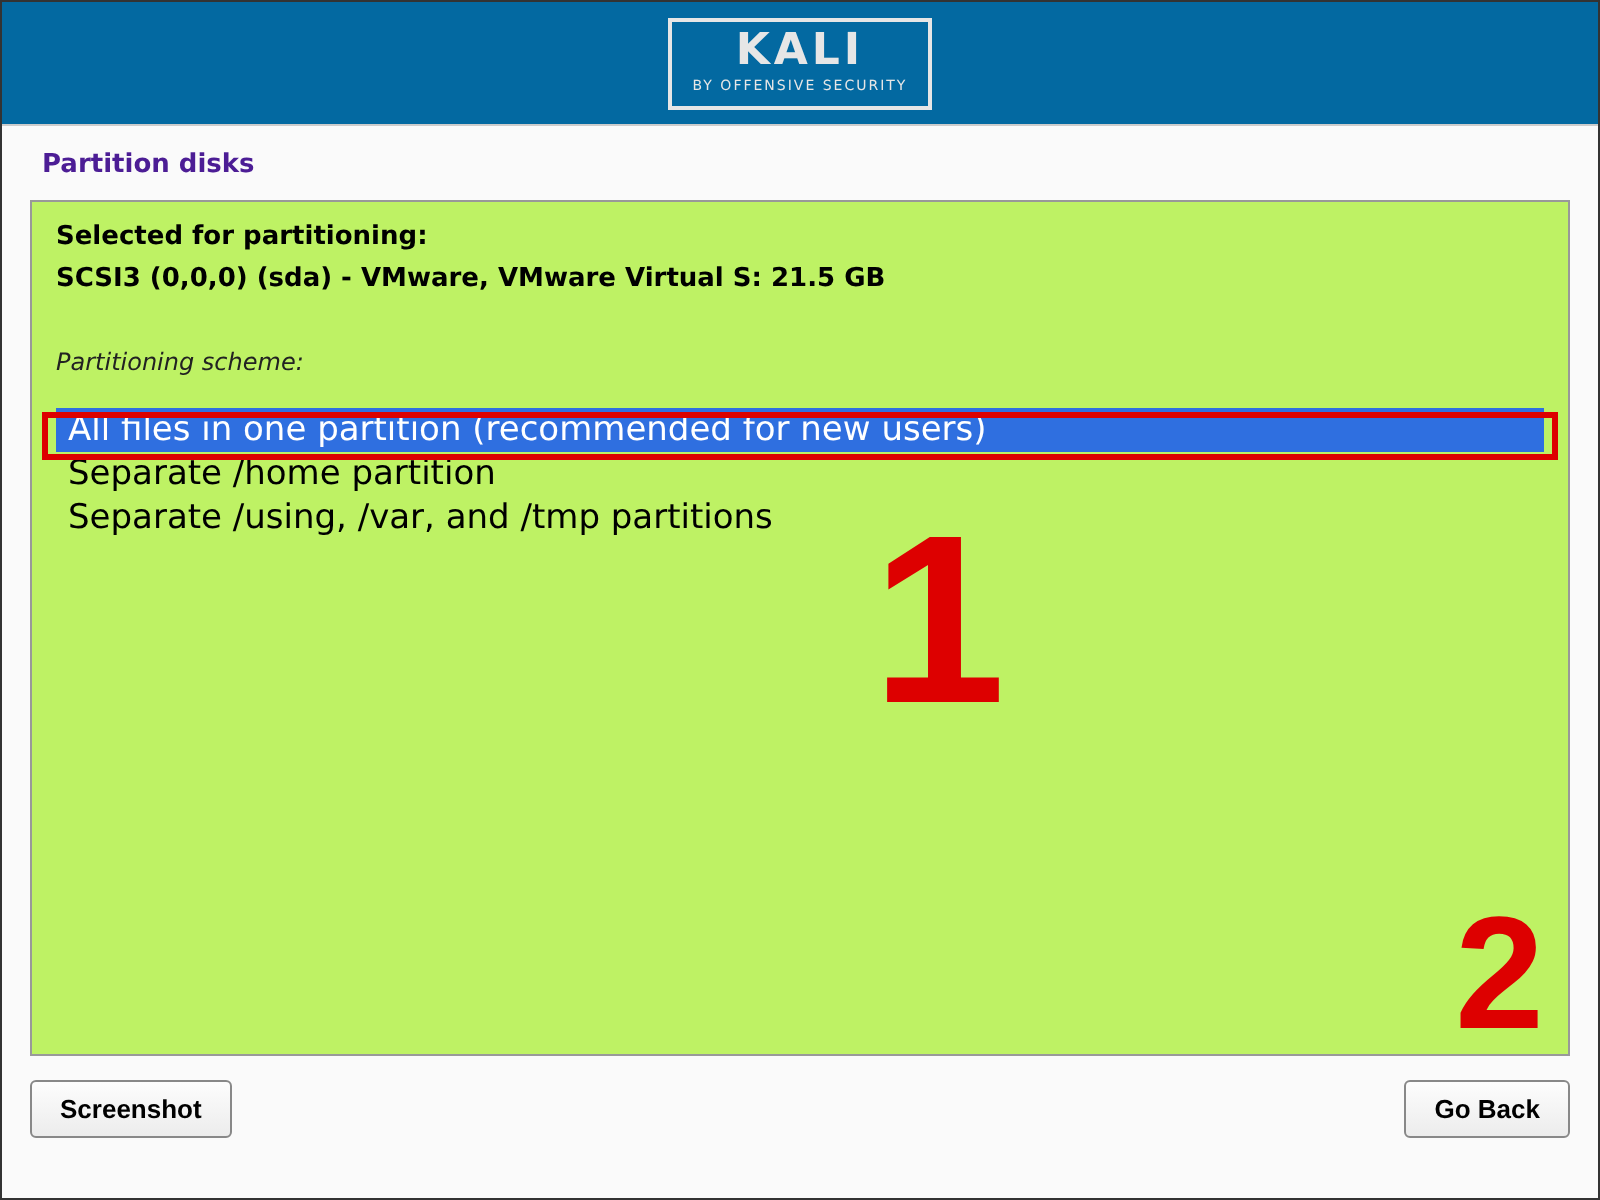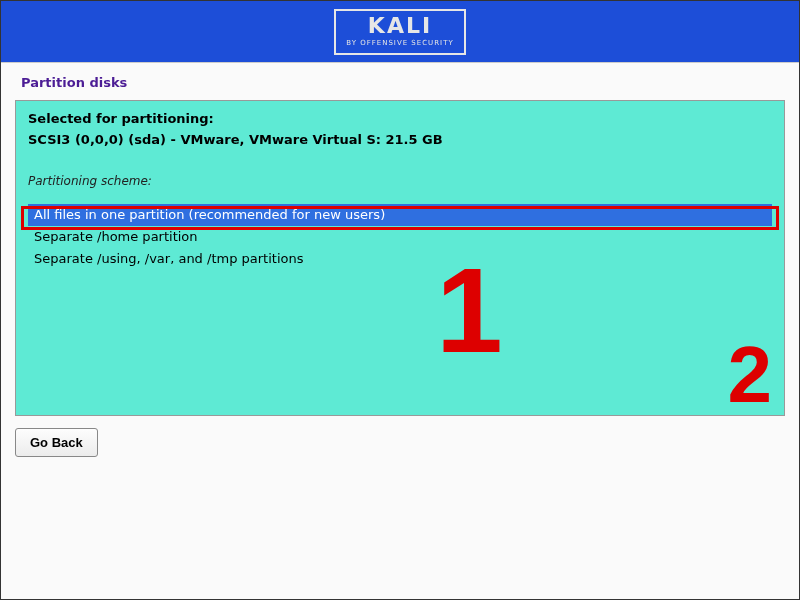--- a/index.html
+++ b/index.html
@@ -6,21 +6,21 @@
     body {
       width: 800px;
       height: 600px;
       font-family: "DejaVu Sans", Arial, sans-serif;
       font-size: 13px;
       background: #fafafa;
       overflow: hidden;
       border: 1px solid #333;
     }
     .header {
-      background: #1d4ed8;
+      background: #0369a1;
       height: 62px;
       display: flex;
       align-items: center;
       justify-content: center;
       border-bottom: 1px solid #ccc;
     }
     .logo-box {
       border: 2px solid #e6e6e6;
       padding: 4px 10px 6px 10px;
       text-align: center;
@@ -39,35 +39,35 @@
     }
     .page-title {
       font-weight: bold;
       font-size: 13px;
       padding: 12px 20px 10px 20px;
       color: #4c1d95;
     }
     .main {
       margin: 0 14px;
       border: 1px solid #999;
-      background: #5eead4;
-      height: 316px;
+      background: #bef264;
+      height: 428px;
       padding: 10px 12px;
       position: relative;
     }
     .label { font-weight: bold; color: #000; margin-bottom: 6px; }
     .disk-info { font-weight: bold; color: #000; margin-bottom: 27px; }
     .desc { font-weight: bold; color: #000; margin-bottom: 6px; }
     .scheme-label { font-style: italic; font-size: 12px; color: #222; margin-bottom: 16px; }
     .options { border-top: 0; }
     .option {
       padding: 2px 6px;
       color: #000;
       cursor: pointer;
-      font-size: 13px;
+      font-size: 17px;
       line-height: 18px;
     }
     .option.selected {
       background: #2f6fe0;
       color: #fff;
     }
     .highlight-1 {
       position: absolute;
       border: 3px solid #d00;
       left: 5px;
@@ -129,16 +129,17 @@
     <div class="option">Separate /home partition</div>
     <div class="option">Separate /using, /var, and /tmp partitions</div>
   </div>
 
   <div class="highlight-1"></div>
   <div class="anno anno-1">1</div>
   <div class="anno anno-2">2</div>
 </div>
 
 <div class="footer">
+  <button class="btn">Screenshot</button>
   <div class="btn-group-right">
     <button class="btn">Go Back</button>
   </div>
 </div>
 
 </body></html>

